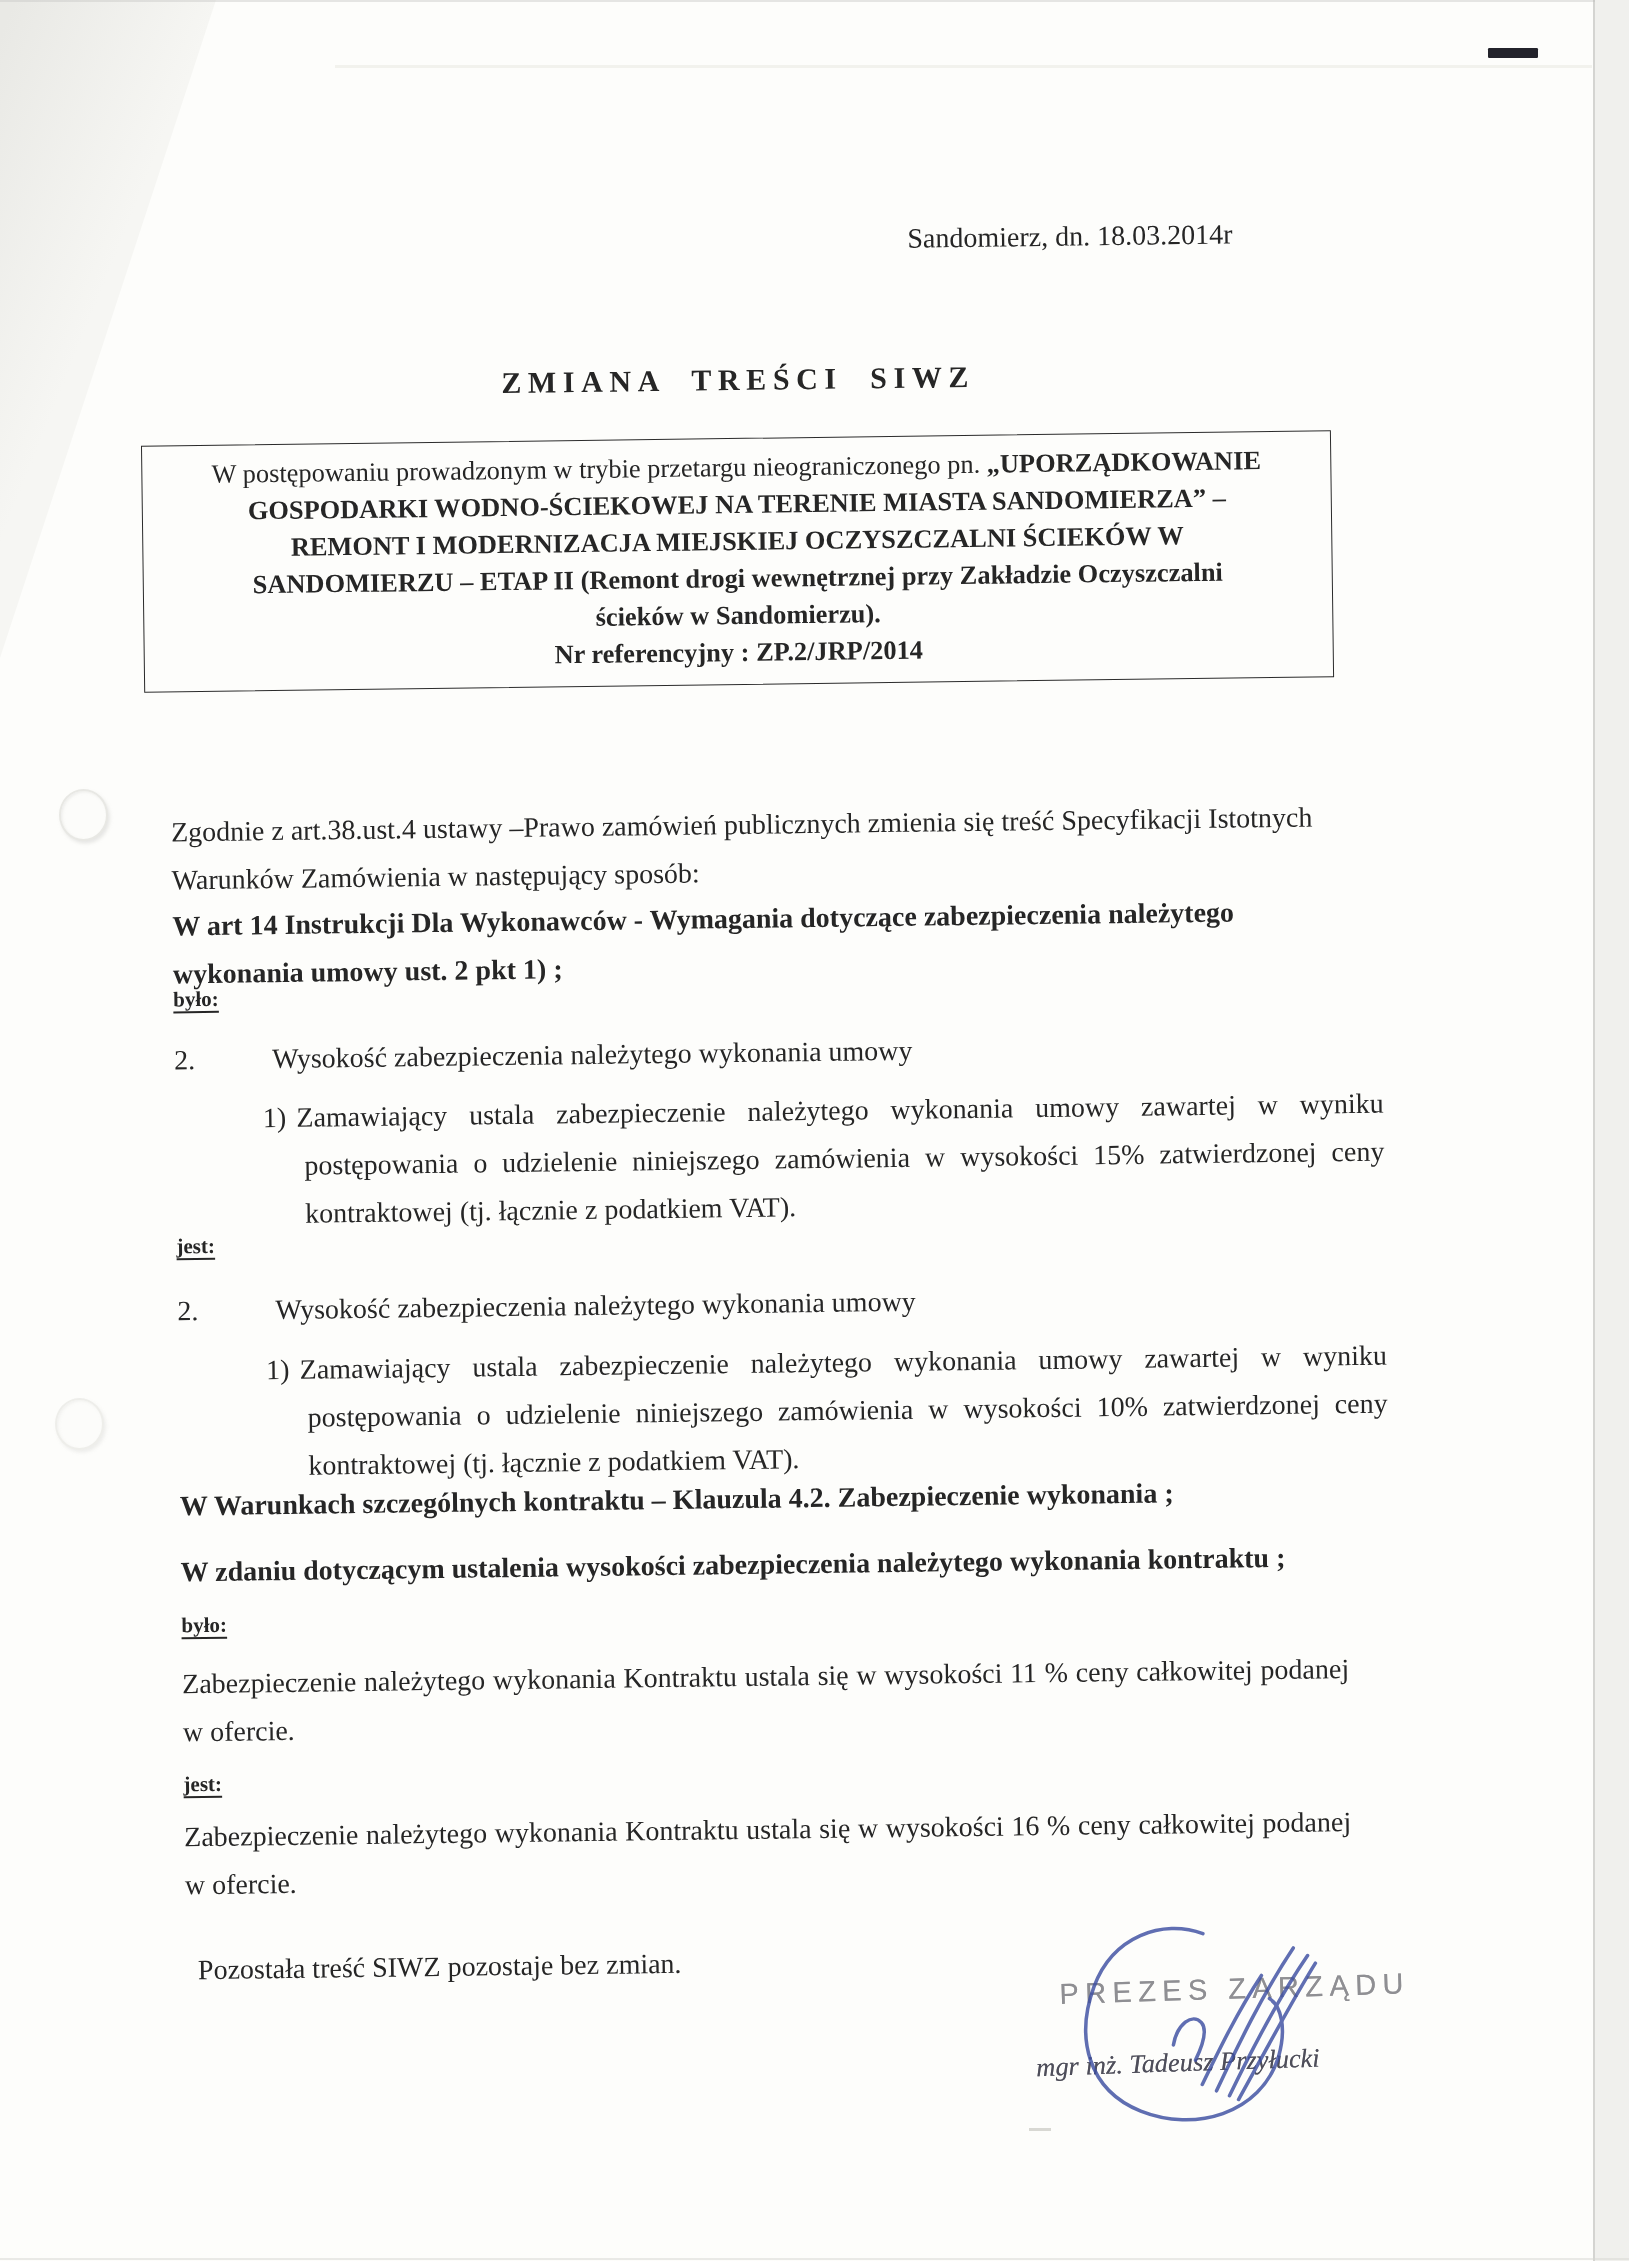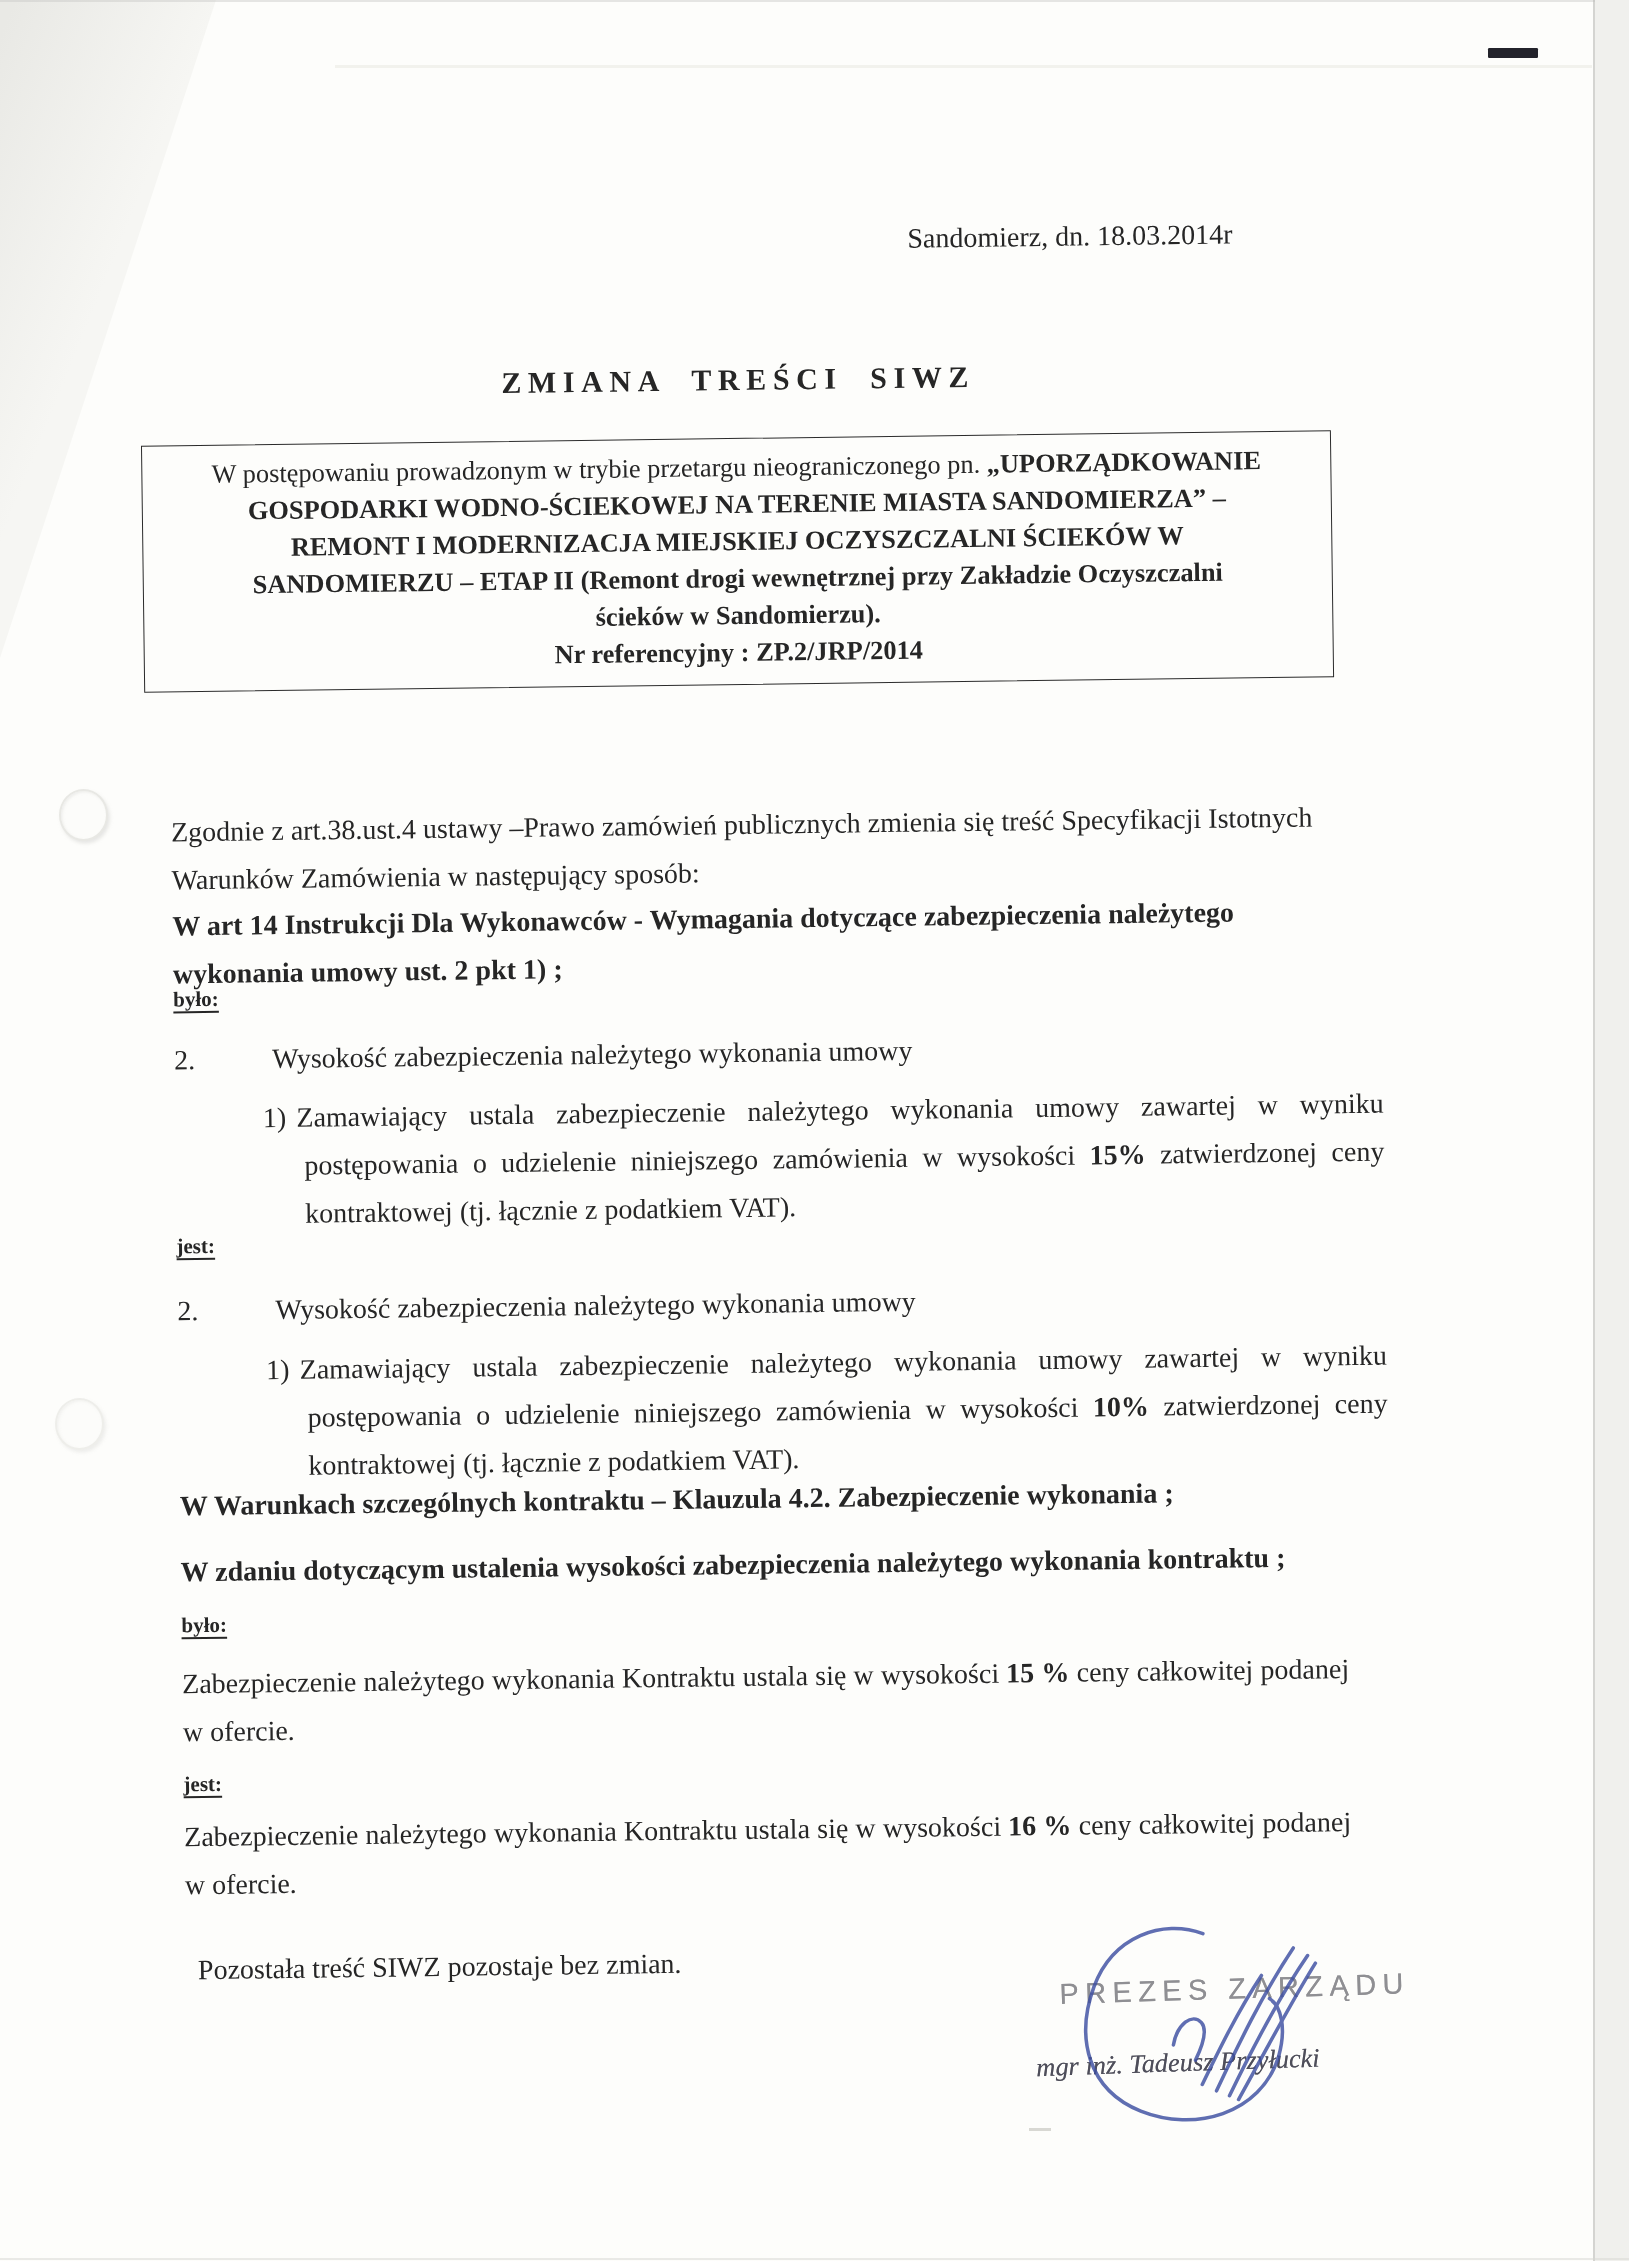--- a/index.html
+++ b/index.html
@@ -46,21 +46,21 @@
 
   .notice-box {
     position: absolute; left: 150px; top: 437px; width: 1190px;
     box-sizing: border-box; border: 1.9px solid #2b2b2b;
     padding: 10.3px 17px 13px;
     text-align: center; font-size: 26.4px; line-height: 37px; font-weight: bold;
   }
   .notice-box .intro { font-weight: normal; }
 
   .para { position: absolute; font-size: 28px; line-height: 48px; }
-  .b { font-weight: bold; }
+  .b { font-weight: normal; }
   .bold-heading { position: absolute; font-size: 28px; line-height: 48px; font-weight: bold; }
 
   .label-underline {
     position: absolute; font-size: 21px; font-weight: bold;
     text-decoration: underline; text-decoration-thickness: 1.9px; text-underline-offset: 4.5px;
   }
 
   .item-row { position: absolute; font-size: 28px; }
   .item-num { display: inline-block; width: 98px; }
 
@@ -141,21 +141,21 @@
     <span class="sub-num">1)</span><span>Zamawiający ustala zabezpieczenie należytego wykonania umowy zawartej w wyniku postępowania o udzielenie niniejszego zamówienia w wysokości </span><span class="b">10%</span><span> zatwierdzonej ceny kontraktowej (tj. łącznie z podatkiem VAT).</span>
   </div>
 
   <div class="bold-heading" style="left:175px; top:1474px; width:1225px;">W Warunkach szczególnych kontraktu – Klauzula 4.2. Zabezpieczenie wykonania ;</div>
 
   <div class="bold-heading" style="left:175px; top:1540px; width:1225px;">W zdaniu dotyczącym ustalenia wysokości zabezpieczenia należytego wykonania kontraktu ;</div>
 
   <div class="label-underline" style="left:175px; top:1605px;">było:</div>
 
   <div class="para" style="left:175px; top:1652px; width:1167px; text-align:justify;">
-    <span>Zabezpieczenie należytego wykonania Kontraktu ustala się w wysokości </span><span class="b">15 %</span><span> ceny całkowitej podanej w ofercie.</span>
+    <span>Zabezpieczenie należytego wykonania Kontraktu ustala się w wysokości </span><span class="b">11 %</span><span> ceny całkowitej podanej w ofercie.</span>
   </div>
 
   <div class="label-underline" style="left:175px; top:1764px;">jest:</div>
 
   <div class="para" style="left:175px; top:1805px; width:1167px; text-align:justify;">
     <span>Zabezpieczenie należytego wykonania Kontraktu ustala się w wysokości </span><span class="b">16 %</span><span> ceny całkowitej podanej w ofercie.</span>
   </div>
 
   <div class="closing-line">Pozostała treść SIWZ pozostaje bez zmian.</div>
 

